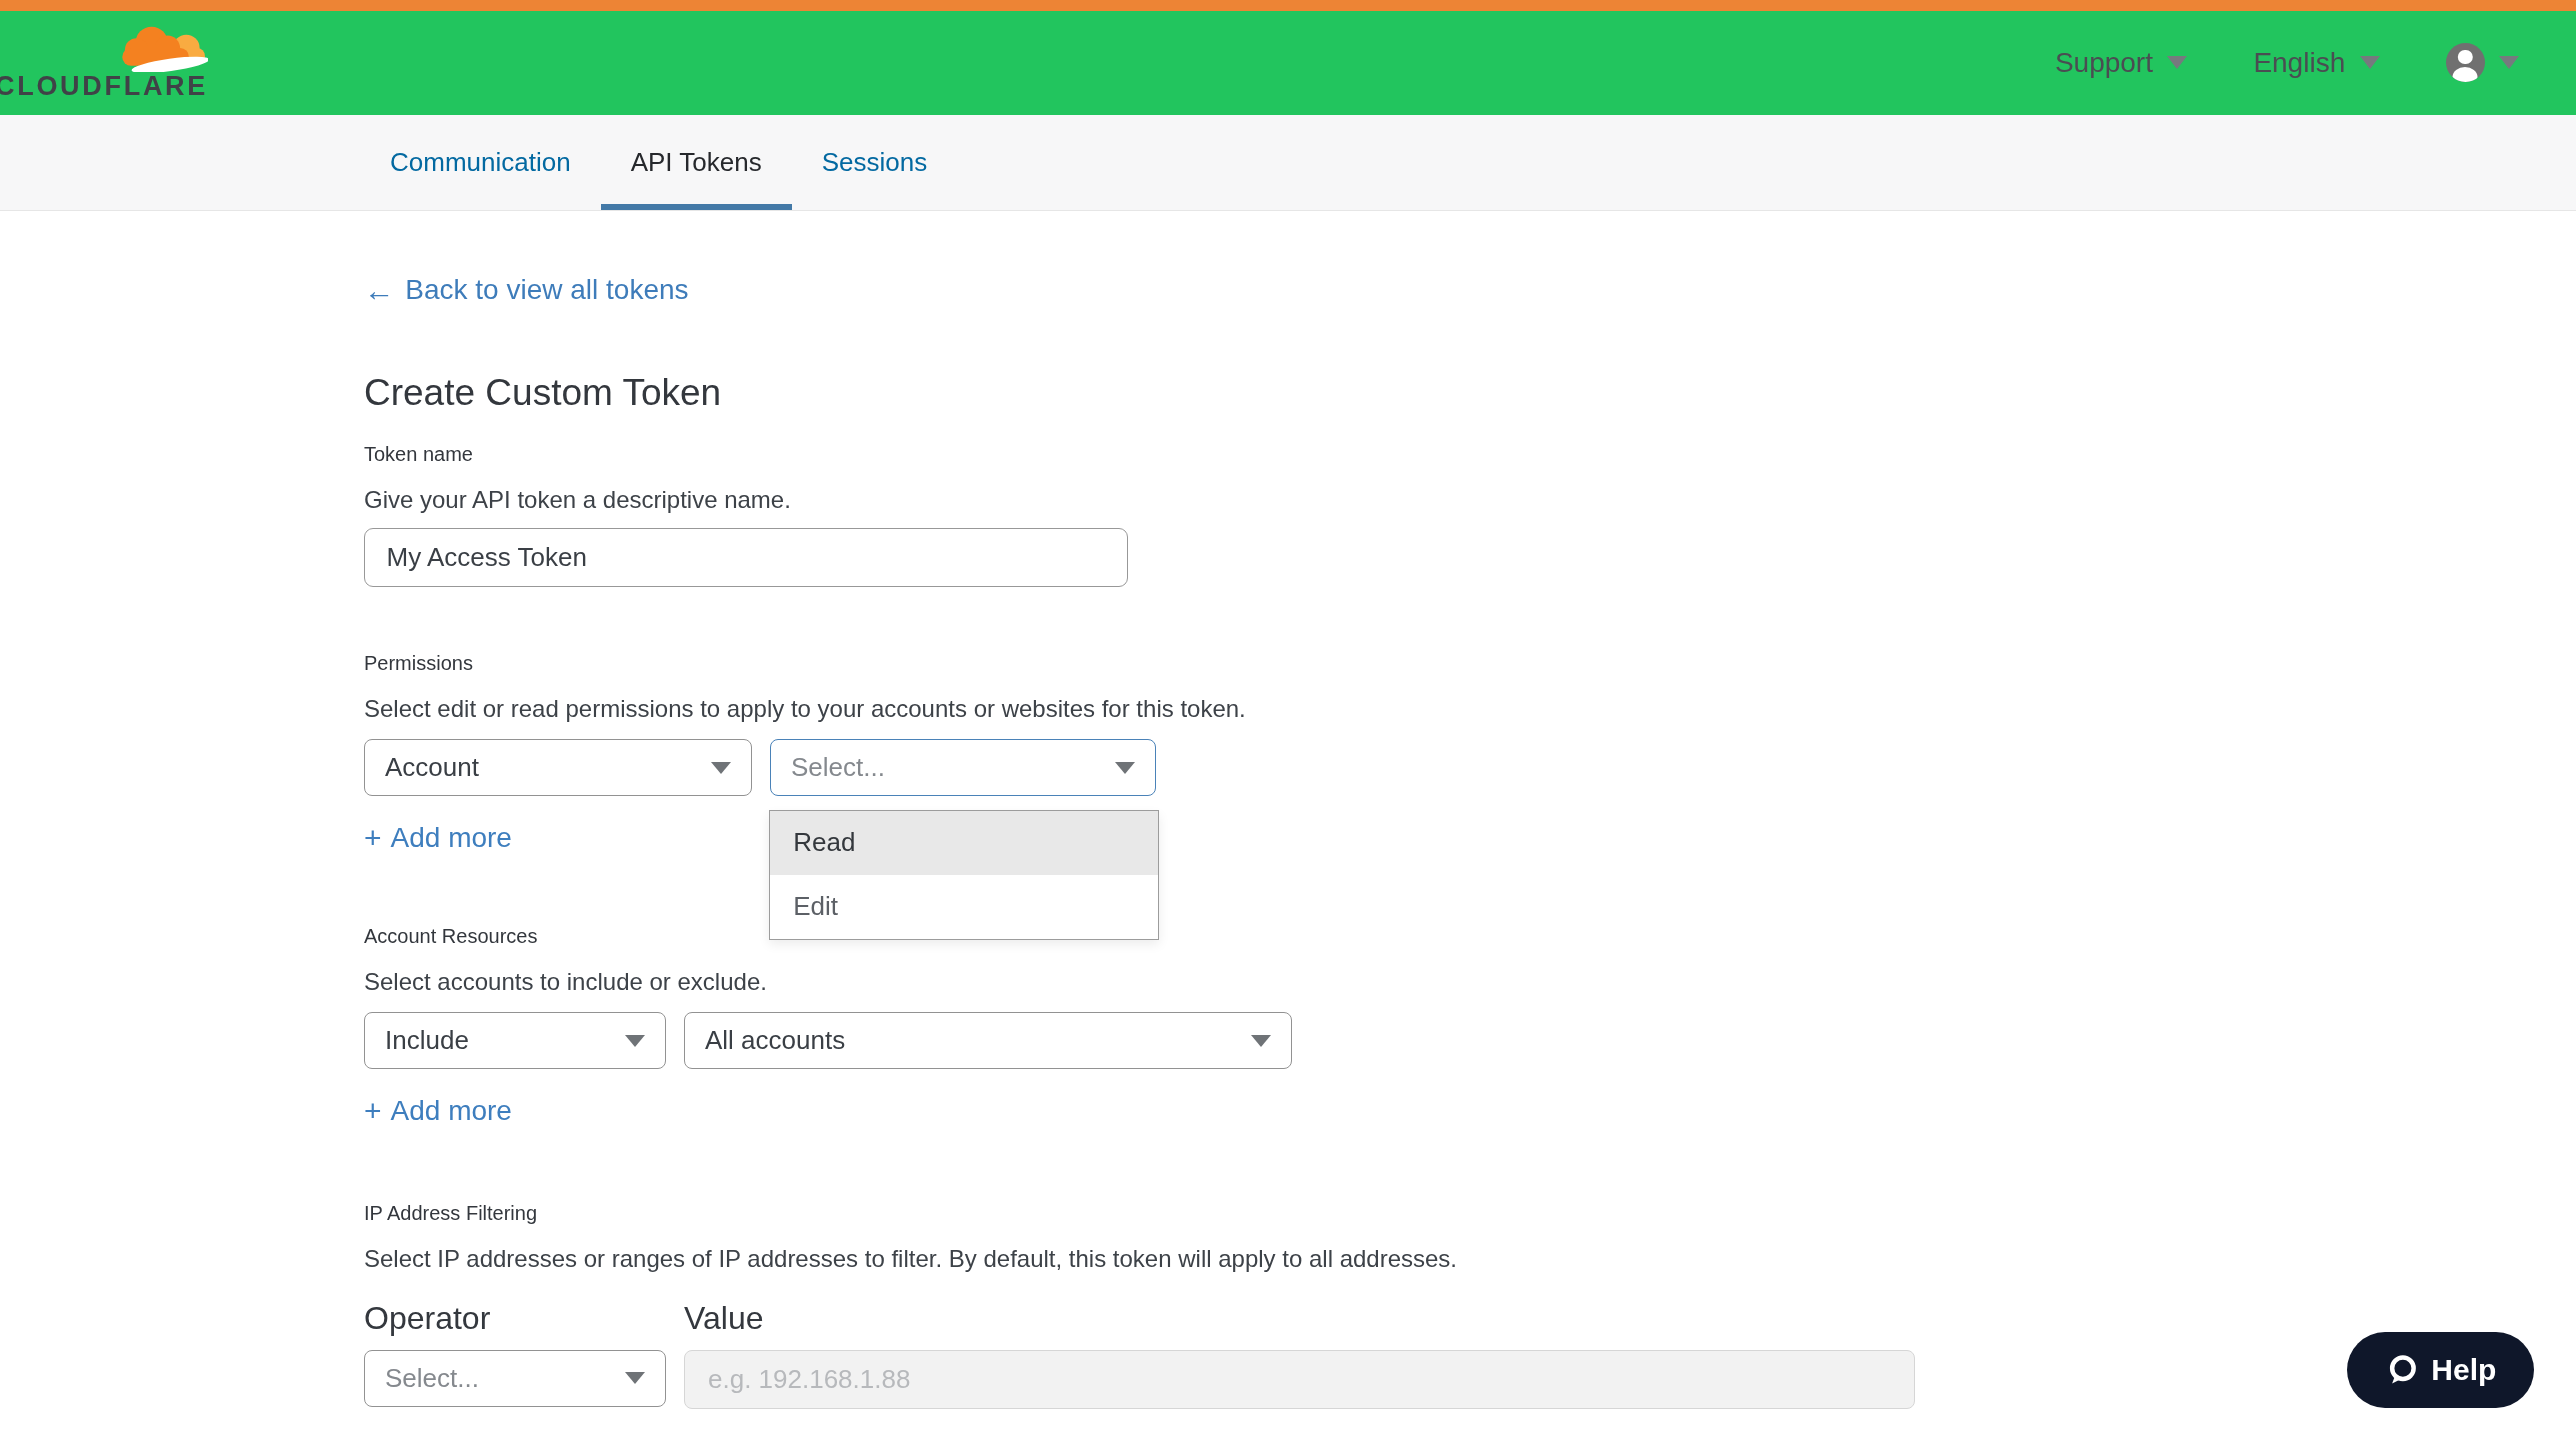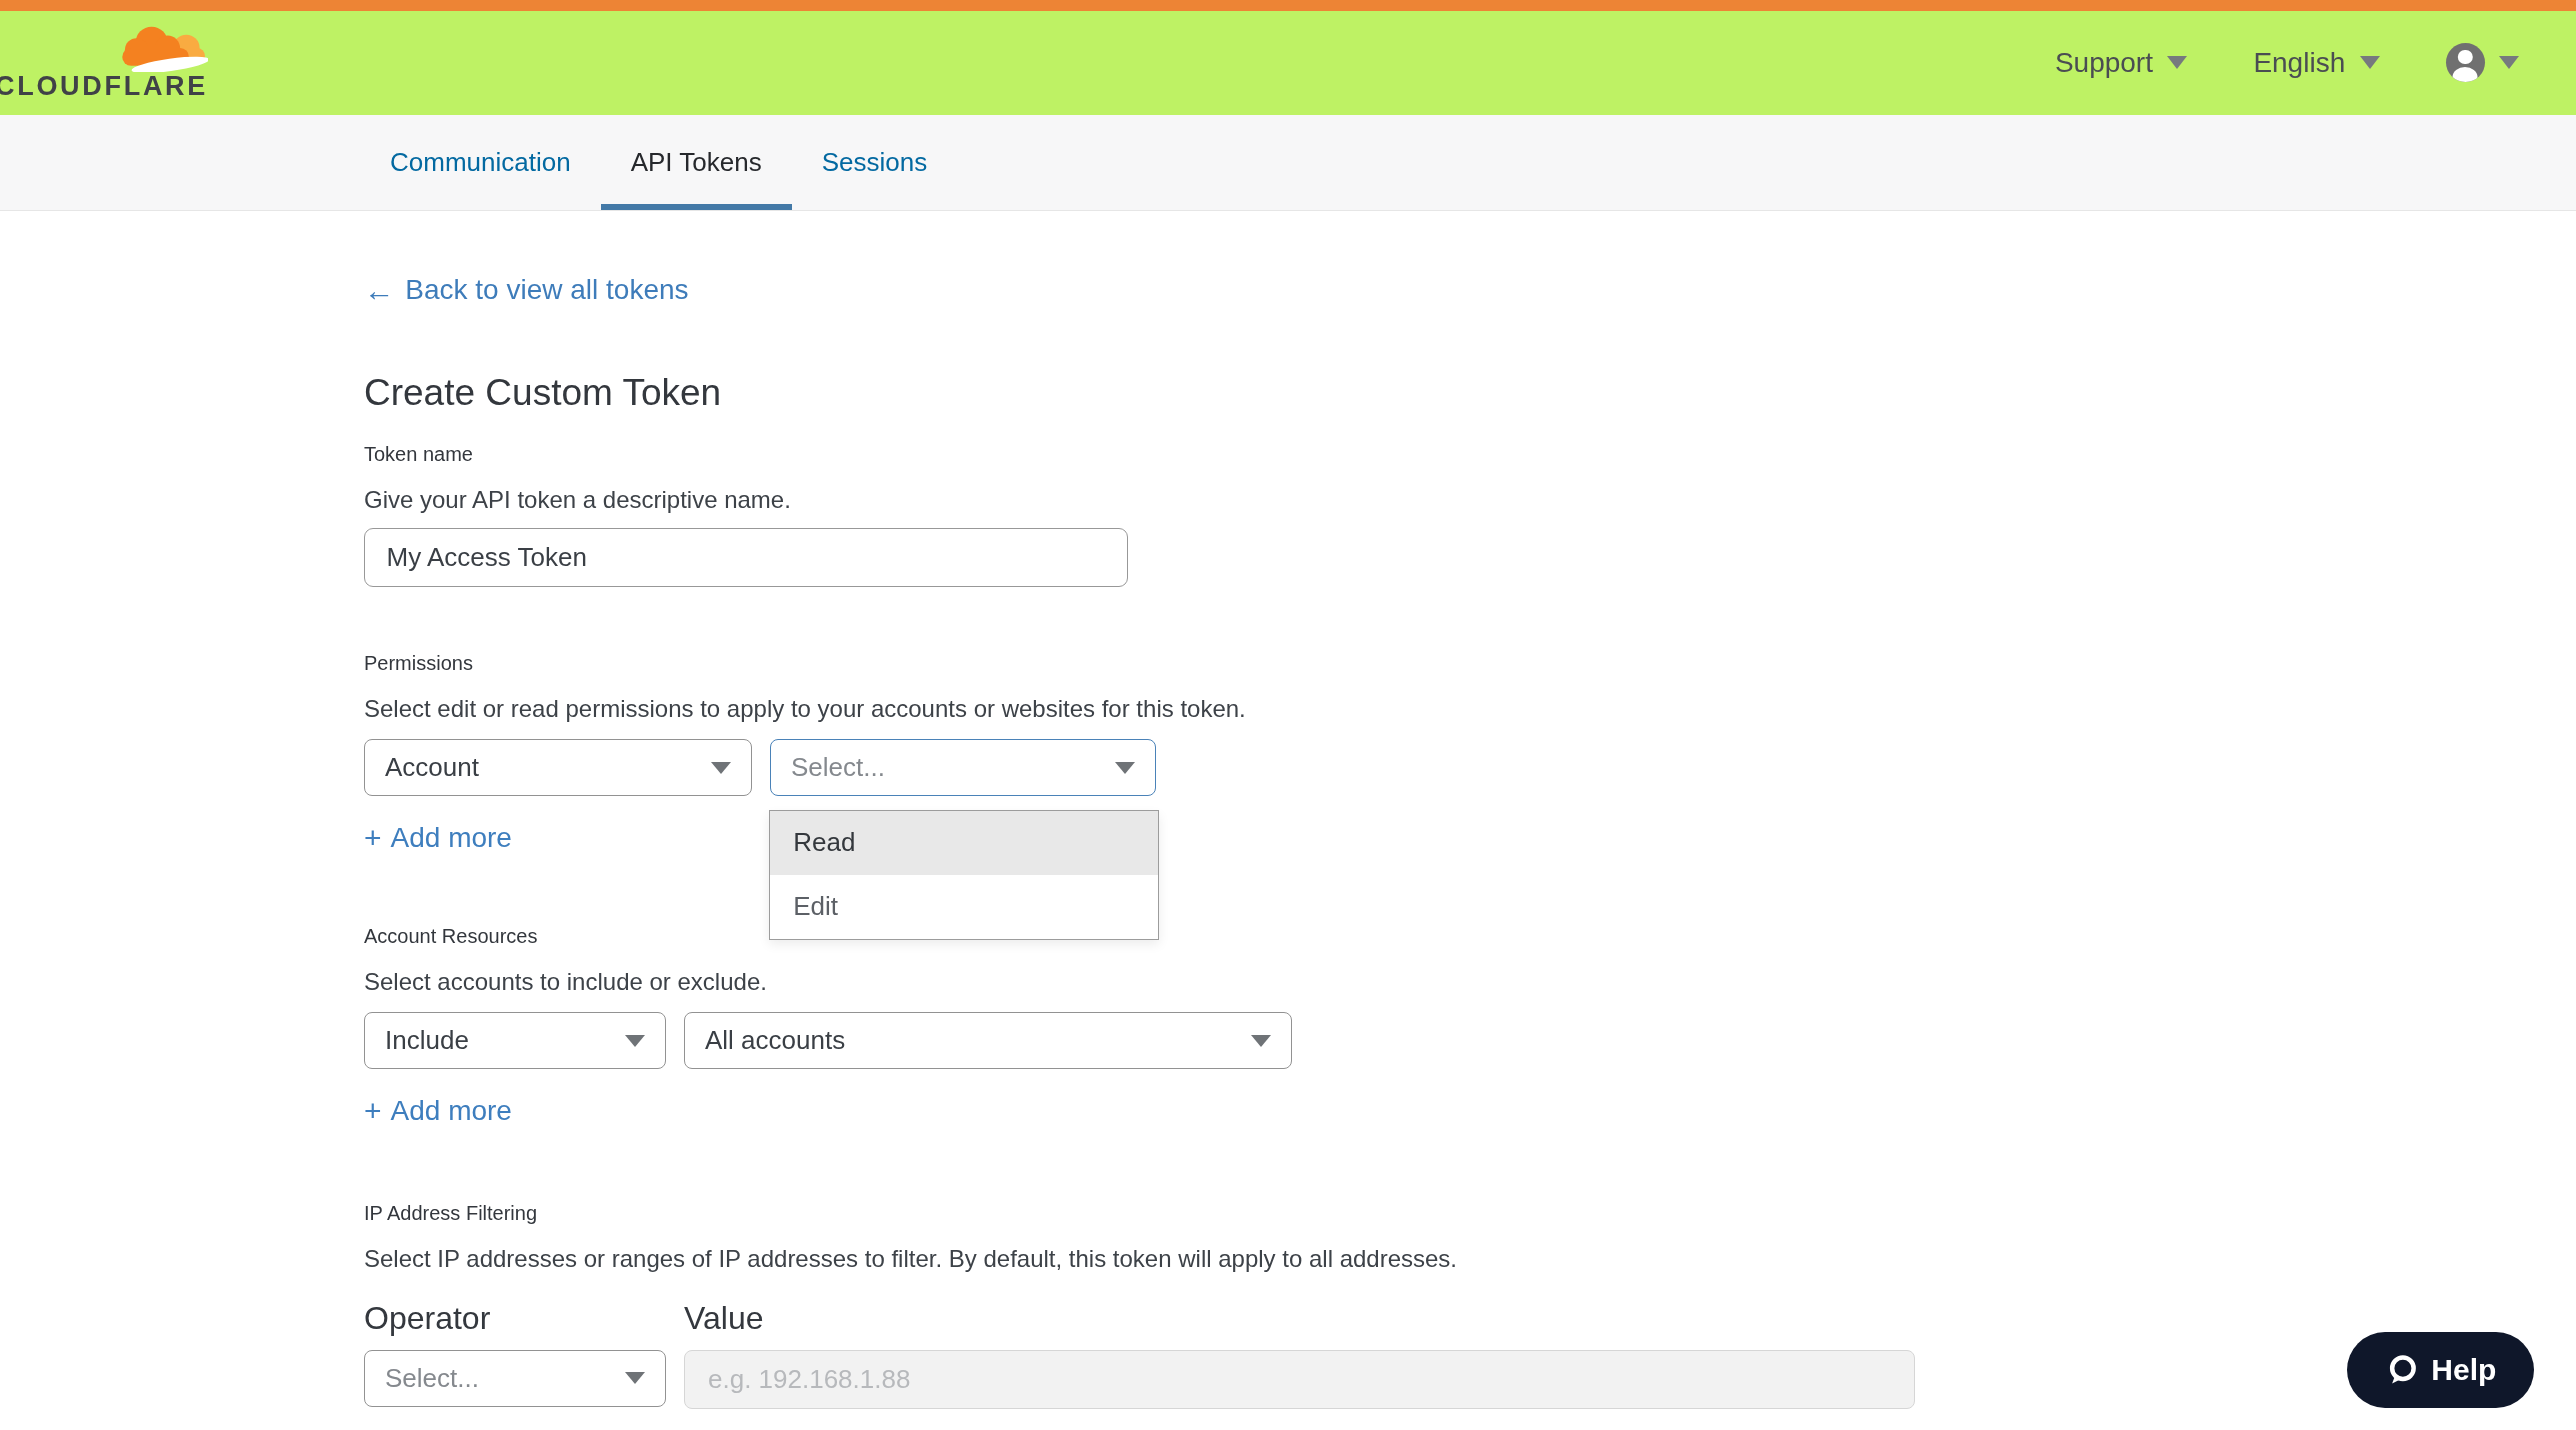--- a/index.html
+++ b/index.html
@@ -5,21 +5,21 @@
   * { margin:0; padding:0; box-sizing:border-box; }
   html,body { width:2576px; height:1431px; overflow:hidden; }
   body {
     font-family:"Liberation Sans","DejaVu Sans",sans-serif;
     background:#ffffff; color:#36393f; position:relative;
   }
   
   .topbar { height:10.8px; background:#ed8435; }
   
   header {
-    height:104px; background:#bef264; display:flex; align-items:center;
+    height:104px; background:#22c55e; display:flex; align-items:center;
     justify-content:space-between; padding:0 57px 0 27px;
   }
   .logo { display:flex; flex-direction:column; align-items:flex-end; width:181px; }
   .logo-text { font-size:27px; font-weight:700; letter-spacing:2.7px; color:#404247; line-height:29px; }
   .header-right { display:flex; align-items:center; gap:66px; }
   .hmenu { display:flex; align-items:center; gap:14.4px; font-size:28px; color:#4a4d52; cursor:pointer; }
   .caret {
     width:0; height:0; border-left:10.8px solid transparent;
     border-right:10.8px solid transparent; border-top:13.5px solid #767a7e;
   }

